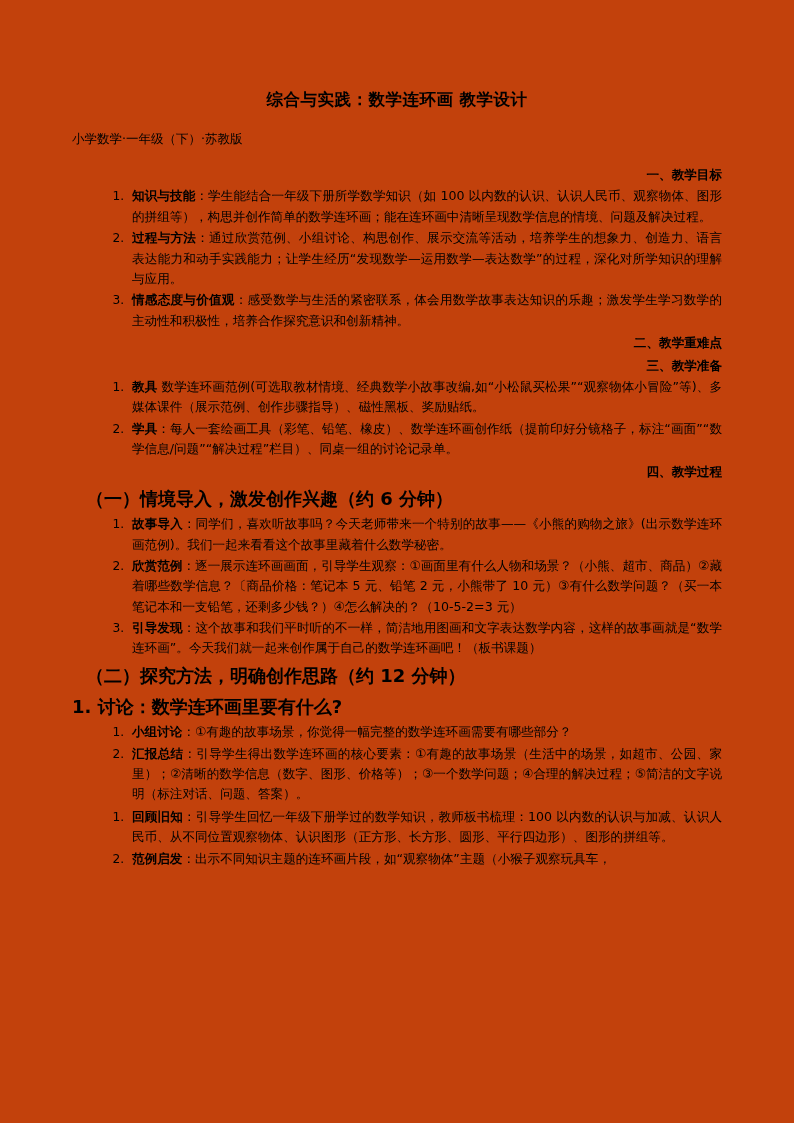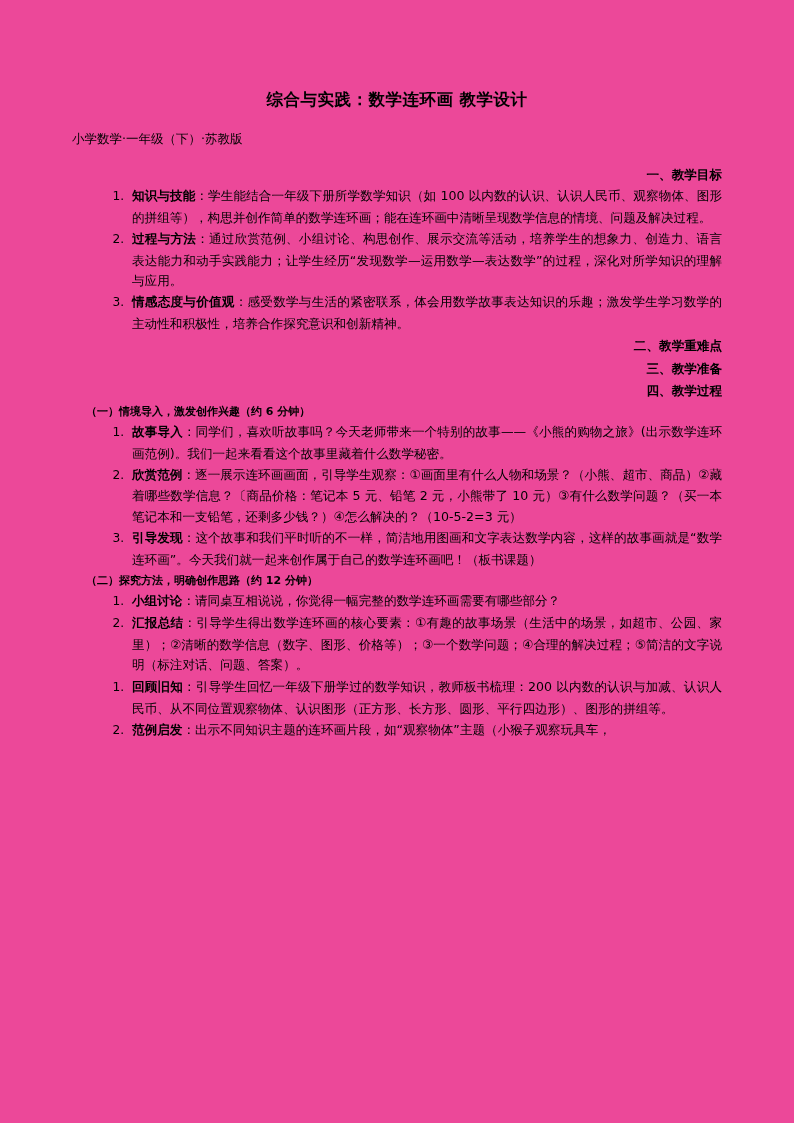--- a/index.html
+++ b/index.html
@@ -11,21 +11,21 @@
     font-family: "DejaVu Sans", "Liberation Sans", sans-serif;
     color: #000000;
   }
   .page {
     width: 794px;
     height: 1123px;
     box-sizing: border-box;
     padding: 88px 72px 60px 72px;
     position: relative;
     overflow: hidden;
-    background: #ec4899;
+    background: #c2410c;
   }
   .doc-title {
     text-align: center;
     font-size: 16.5px;
     font-weight: bold;
     letter-spacing: 0.5px;
     margin: 0 0 18px 0;
     line-height: 1.4;
   }
   .subtitle {
@@ -34,21 +34,21 @@
     line-height: 1.6;
   }
   .h2 {
     font-size: 12.6px;
     font-weight: bold;
     margin: 2px 0 1px 0;
     line-height: 1.62;
     text-align: right;
   }
   .h3 {
-    font-size: 11px;
+    font-size: 18px;
     font-weight: bold;
     margin: 2px 0 1px 0;
     line-height: 1.62;
   }
   .h3.indent {
     padding-left: 14px;
   }
   ol.lvl1 {
     margin: 0 0 2px 0;
     padding-left: 56px;
@@ -59,21 +59,20 @@
     line-height: 1.62;
     margin: 0 0 1px 0;
     padding-left: 4px;
     text-align: justify;
   }
   ol.lvl1 > li::marker {
     font-size: 12.2px;
   }
   .li-label {
     font-weight: bold;
-    font-family: Liberation Mono, monospace;
   }
 </style>
 </head>
 <body>
 
 <div class="page">
 
   <h1 class="doc-title">综合与实践：数学连环画 教学设计</h1>
 
   <p class="subtitle">小学数学·一年级（下）·苏教版</p>
@@ -81,35 +80,40 @@
   <p class="h2">一、教学目标</p>
   <ol class="lvl1">
     <li><span class="li-label">知识与技能</span><span>：学生能结合一年级下册所学数学知识（如 100 以内数的认识、认识人民币、观察物体、图形的拼组等），构思并创作简单的数学连环画；能在连环画中清晰呈现数学信息的情境、问题及解决过程。</span></li>
     <li><span class="li-label">过程与方法</span><span>：通过欣赏范例、小组讨论、构思创作、展示交流等活动，培养学生的想象力、创造力、语言表达能力和动手实践能力；让学生经历“发现数学—运用数学—表达数学”的过程，深化对所学知识的理解与应用。</span></li>
     <li><span class="li-label">情感态度与价值观</span><span>：感受数学与生活的紧密联系，体会用数学故事表达知识的乐趣；激发学生学习数学的主动性和积极性，培养合作探究意识和创新精神。</span></li>
   </ol>
 
   <p class="h2">二、教学重难点</p>
 
   <p class="h2">三、教学准备</p>
+  <ol class="lvl1">
+    <li><span class="li-label">教具</span><span> 数学连环画范例(可选取教材情境、经典数学小故事改编,如“小松鼠买松果”“观察物体小冒险”等)、多媒体课件（展示范例、创作步骤指导）、磁性黑板、奖励贴纸。</span></li>
+    <li><span class="li-label">学具</span><span>：每人一套绘画工具（彩笔、铅笔、橡皮）、数学连环画创作纸（提前印好分镜格子，标注“画面”“数学信息/问题”“解决过程”栏目）、同桌一组的讨论记录单。</span></li>
+  </ol>
 
   <p class="h2">四、教学过程</p>
 
   <p class="h3 indent">（一）情境导入，激发创作兴趣（约 6 分钟）</p>
   <ol class="lvl1">
     <li><span class="li-label">故事导入</span><span>：同学们，喜欢听故事吗？今天老师带来一个特别的故事——《小熊的购物之旅》(出示数学连环画范例)。我们一起来看看这个故事里藏着什么数学秘密。</span></li>
     <li><span class="li-label">欣赏范例</span><span>：逐一展示连环画画面，引导学生观察：①画面里有什么人物和场景？（小熊、超市、商品）②藏着哪些数学信息？〔商品价格：笔记本 5 元、铅笔 2 元，小熊带了 10 元）③有什么数学问题？（买一本笔记本和一支铅笔，还剩多少钱？）④怎么解决的？（10-5-2=3 元）</span></li>
     <li><span class="li-label">引导发现</span><span>：这个故事和我们平时听的不一样，简洁地用图画和文字表达数学内容，这样的故事画就是“数学连环画”。今天我们就一起来创作属于自己的数学连环画吧！（板书课题）</span></li>
   </ol>
 
   <p class="h3 indent">（二）探究方法，明确创作思路（约 12 分钟）</p>
 
+  <p class="h3">1. 讨论：数学连环画里要有什么?</p>
   <ol class="lvl1">
-    <li><span class="li-label">小组讨论</span><span>：请同桌互相说说，你觉得一幅完整的数学连环画需要有哪些部分？</span></li>
+    <li><span class="li-label">小组讨论</span><span>：①有趣的故事场景，你觉得一幅完整的数学连环画需要有哪些部分？</span></li>
     <li><span class="li-label">汇报总结</span><span>：引导学生得出数学连环画的核心要素：①有趣的故事场景（生活中的场景，如超市、公园、家里）；②清晰的数学信息（数字、图形、价格等）；③一个数学问题；④合理的解决过程；⑤简洁的文字说明（标注对话、问题、答案）。</span></li>
   </ol>
 
   <ol class="lvl1">
-    <li><span class="li-label">回顾旧知</span><span>：引导学生回忆一年级下册学过的数学知识，教师板书梳理：200 以内数的认识与加减、认识人民币、从不同位置观察物体、认识图形（正方形、长方形、圆形、平行四边形）、图形的拼组等。</span></li>
+    <li><span class="li-label">回顾旧知</span><span>：引导学生回忆一年级下册学过的数学知识，教师板书梳理：100 以内数的认识与加减、认识人民币、从不同位置观察物体、认识图形（正方形、长方形、圆形、平行四边形）、图形的拼组等。</span></li>
     <li><span class="li-label">范例启发</span><span>：出示不同知识主题的连环画片段，如“观察物体”主题（小猴子观察玩具车，</span></li>
   </ol>
 
 </div>
 
 </body></html>

